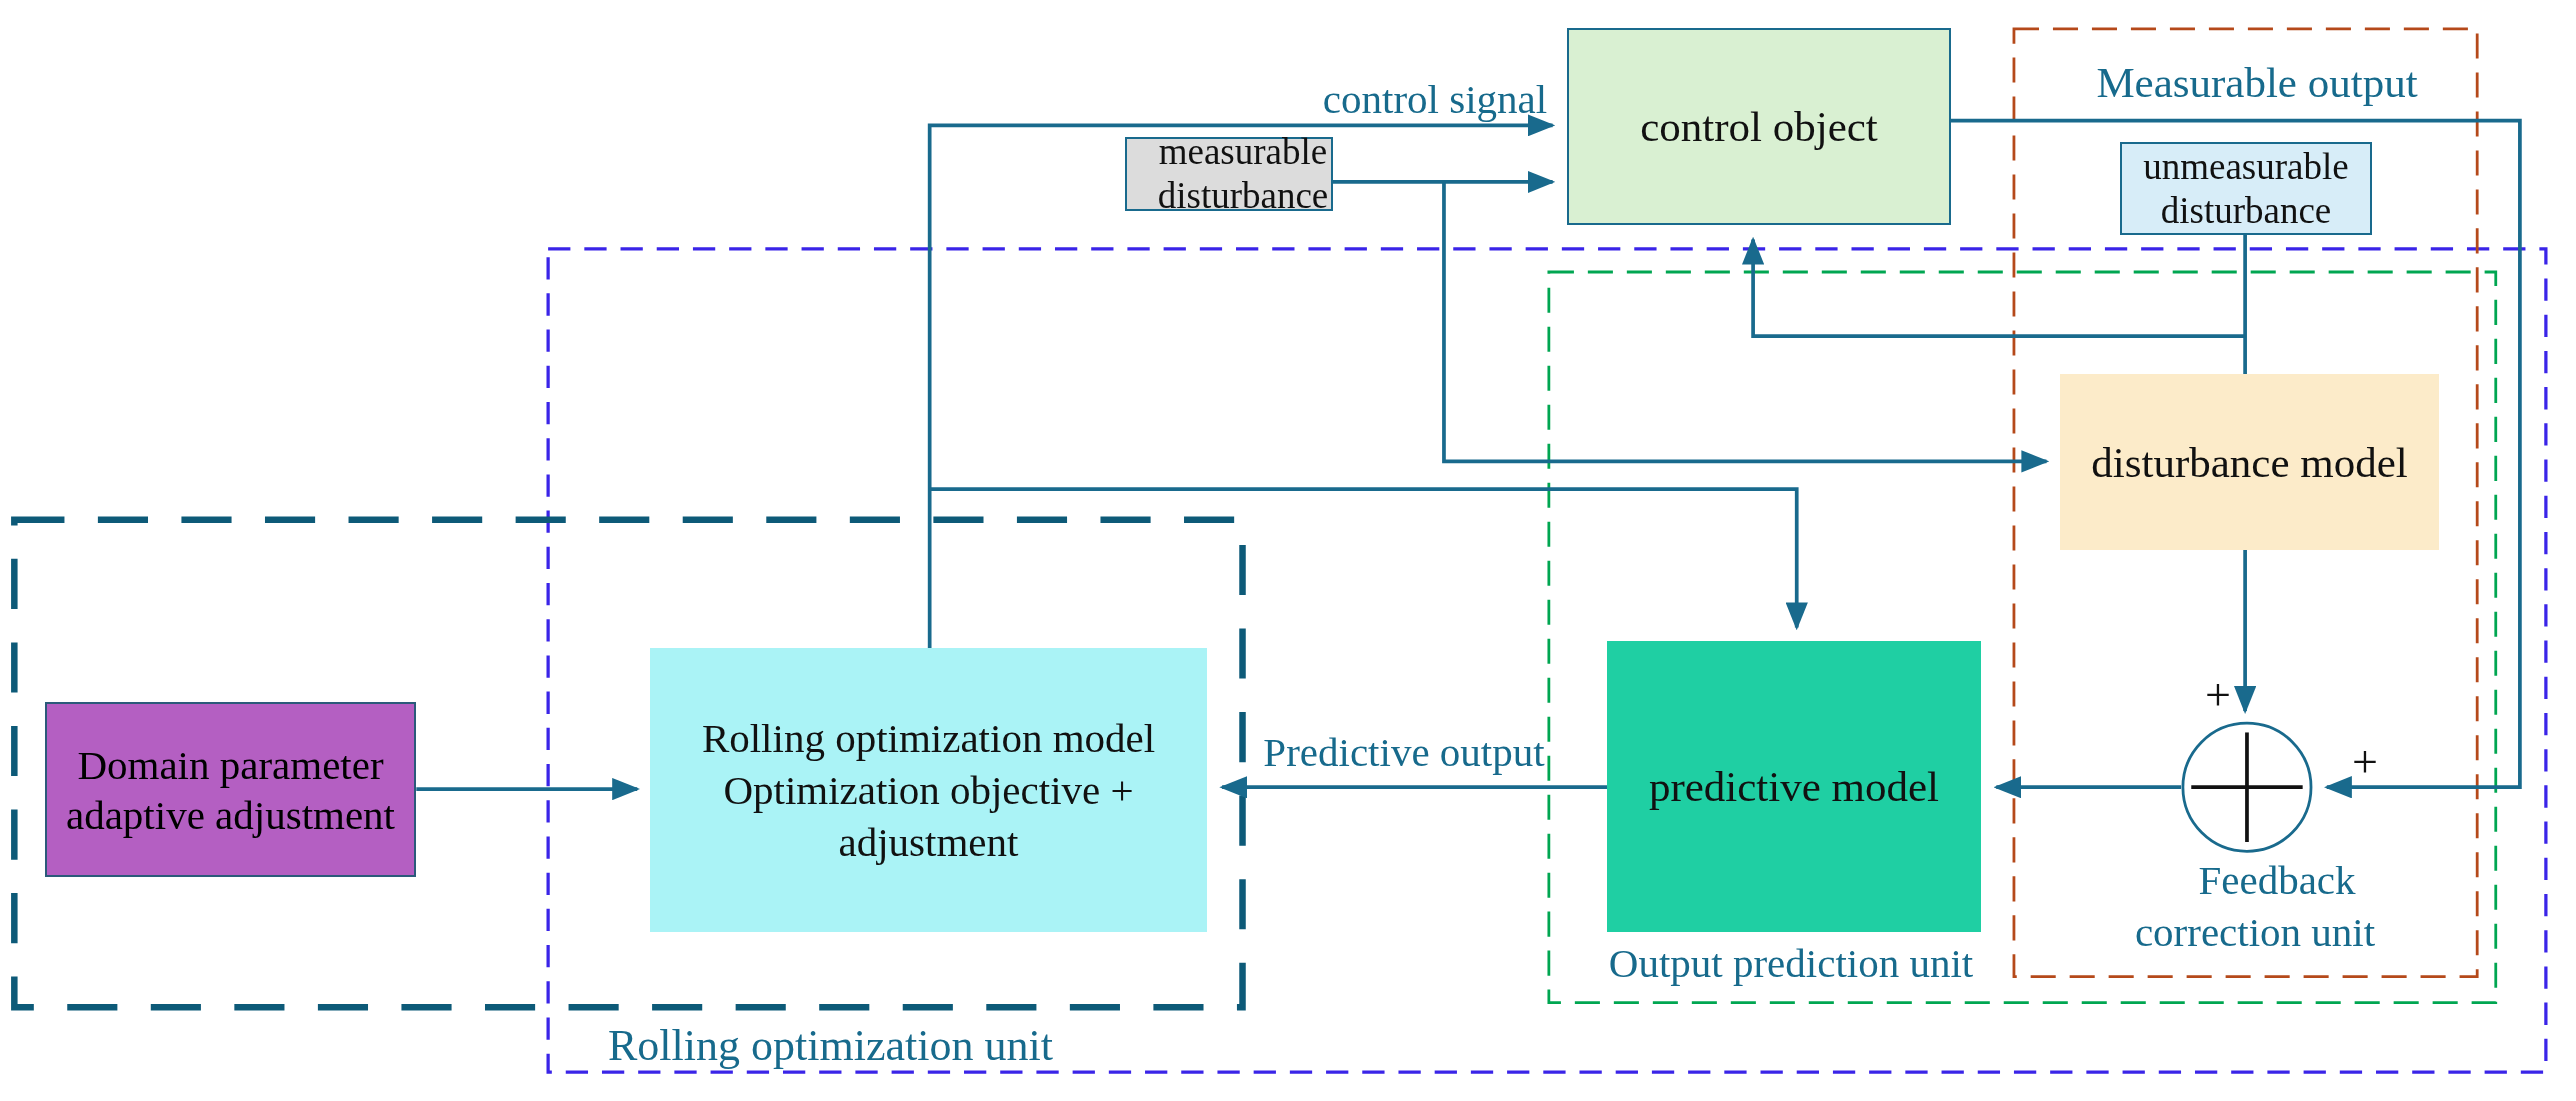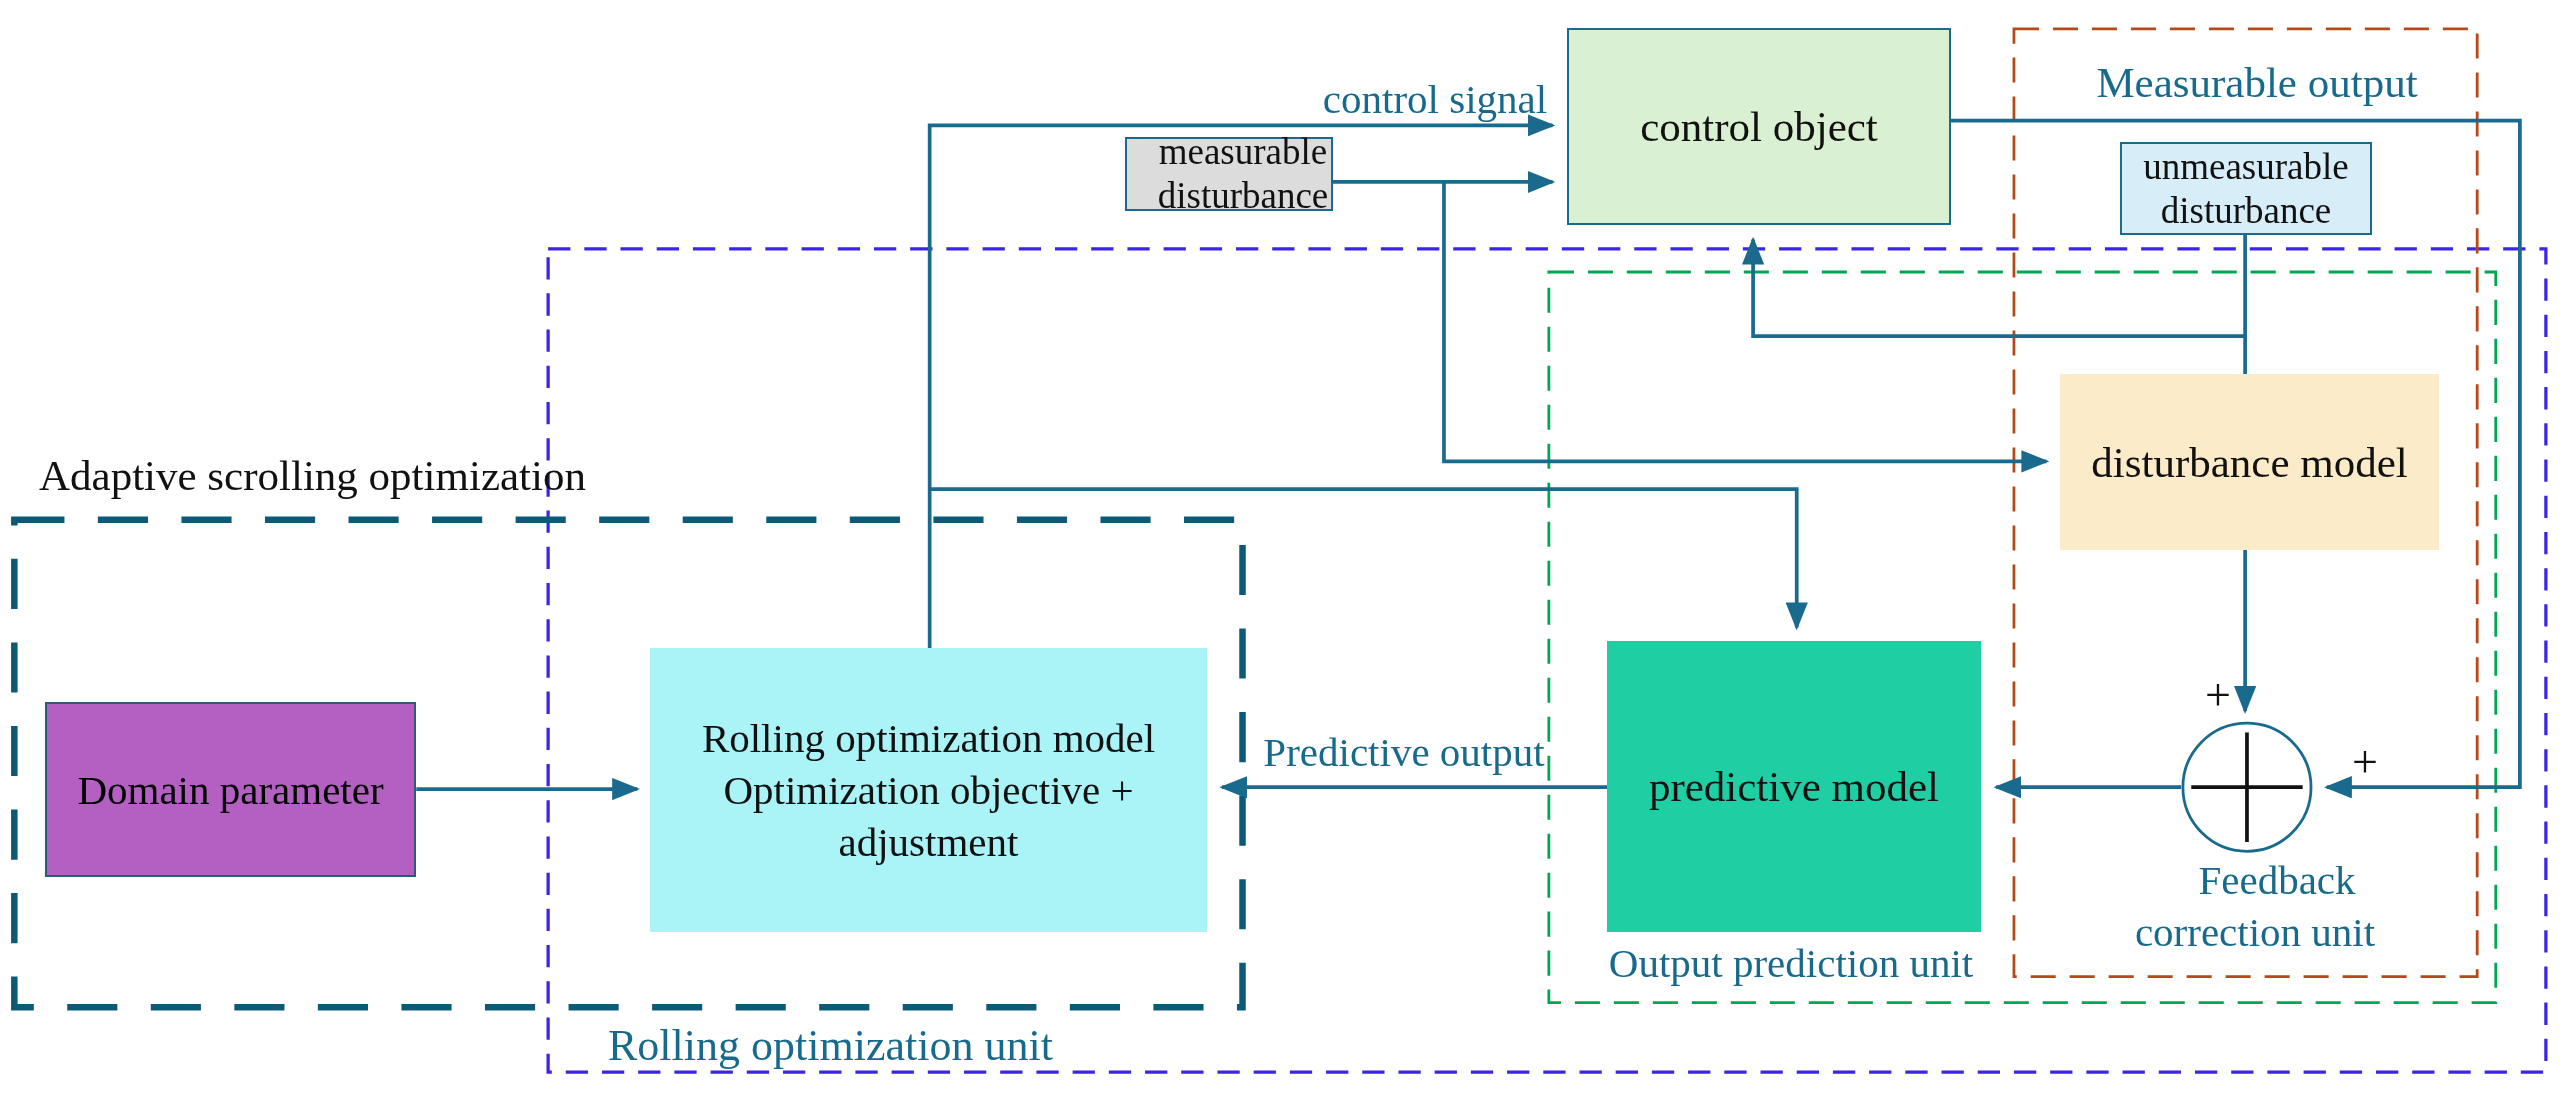--- a/index.html
+++ b/index.html
@@ -81,23 +81,23 @@
   </div>
 
   <div class="box" style="left:650px;top:648px;width:557px;height:284px;background:var(--fill-cyan);font-size:41px;line-height:52px;">
     <span>Rolling optimization model</span>
     <span>Optimization objective +</span>
     <span>adjustment</span>
   </div>
 
   <div class="box" style="left:45px;top:702px;width:371px;height:175px;background:var(--fill-purple);border:2.8px solid #2b5a7a;color:#000000;font-size:41px;line-height:50px;">
     <span>Domain parameter</span>
+    <span>adaptive adjustment</span>
   </div>
 
-  <div class="lbl black" style="left:39px;top:451px;font-size:43px;">Adaptive scrolling optimization</div>
 
   <div class="lbl teal ctr" style="left:1435px;top:99px;font-size:41px;">control signal</div>
 
   <div class="lbl teal ctr" style="left:2257px;top:82px;font-size:43px;">Measurable output</div>
 
   <div class="lbl teal ctr" style="left:1404px;top:752px;font-size:41px;">Predictive output</div>
 
   <div class="lbl teal ctr" style="left:1791px;top:963px;font-size:41px;">Output prediction unit</div>
 
   <div class="lbl teal ctr" style="left:2255px;top:880px;font-size:41px;margin-left:22px;">Feedback</div>

